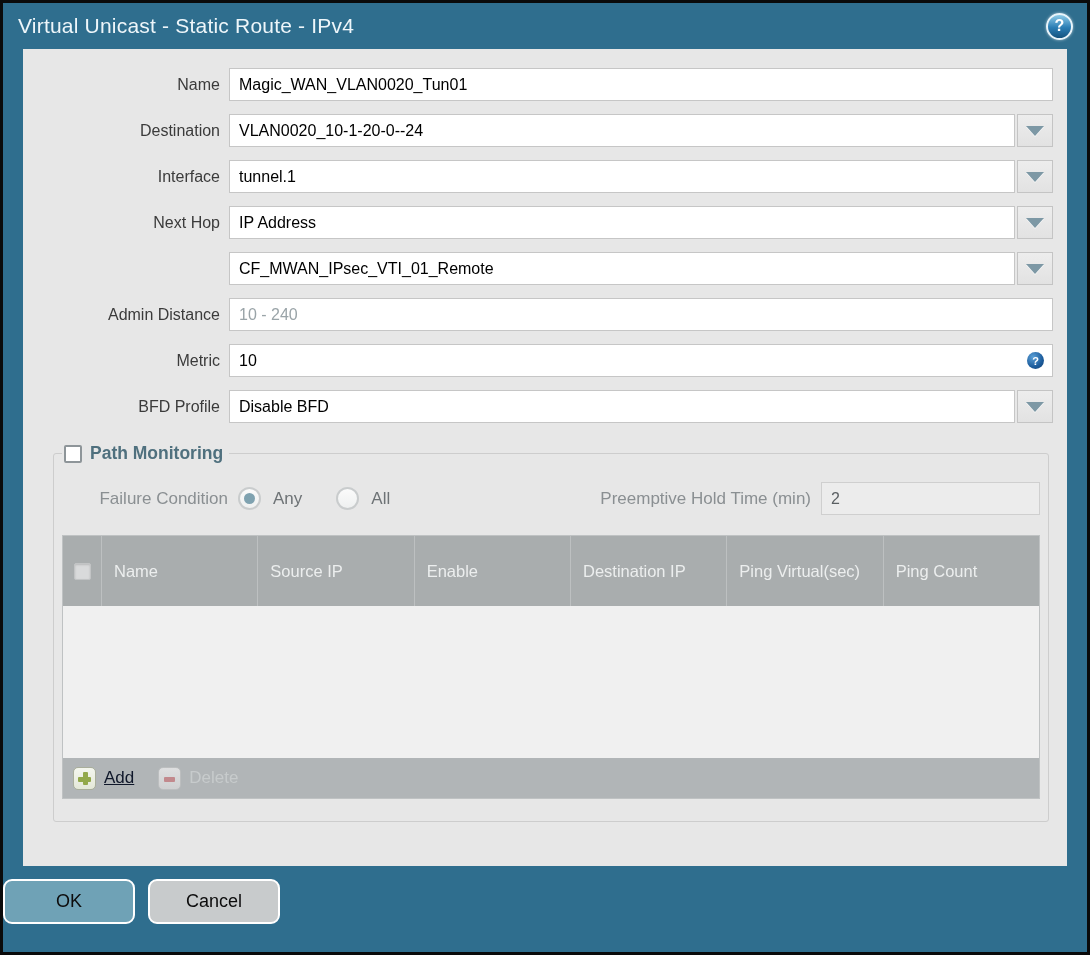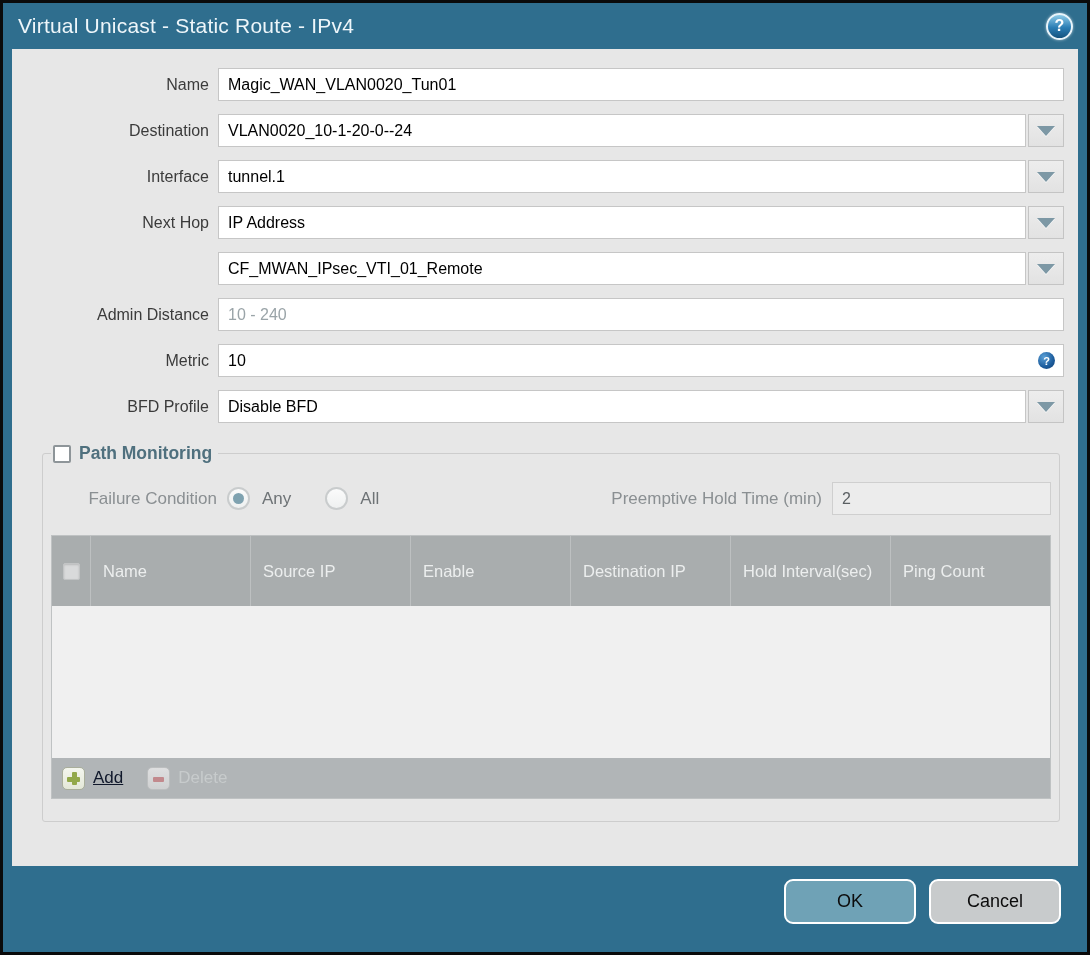--- a/index.html
+++ b/index.html
@@ -28,21 +28,21 @@
     border: 2px solid #e9f4fa;
     box-shadow: 0 0 3px rgba(255,255,255,.6);
     color: #fff; font-weight: bold; font-size: 16px;
     display: flex; align-items: center; justify-content: center;
     cursor: pointer;
   }
 
   
   .dialog-body {
     flex: 1 1 auto;
-    margin: 0 9px;
+    margin: 0 20px;
     background: #e7e7e7;
     padding: 19px 14px 0 14px;
     overflow: hidden;
   }
 
   .form-row { display: flex; align-items: center; margin-bottom: 13px; }
   .form-row .lbl {
     flex: 0 0 192px; text-align: right; padding-right: 9px;
     font-size: 16px; color: #3b3b3b;
   }
@@ -152,21 +152,21 @@
   .del-icon::before {
     content: ""; position: absolute; left: 5px; right: 5px; top: 9px; height: 5px;
     background: #c2898d; border-radius: 1px;
   }
   .add-label { font-size: 17px; color: #0f172a; text-decoration: underline; }
   .del-label { font-size: 17px; color: #c7cbcc; }
 
   
   .dialog-footer {
     flex: 0 0 86px;
-    display: flex; align-items: center; justify-content: flex-end;
+    display: flex; align-items: center; 
     gap: 13px; padding: 0 26px 16px 0;
   }
   .btn {
     width: 132px; height: 45px;
     border-radius: 9px; border: 2px solid #fff;
     font-family: "Liberation Sans", sans-serif;
     font-size: 18px; color: #0c0c0c; cursor: pointer;
   }
   .btn.ok { background: var(--okbg, #6fa2b6); }
   .btn.cancel { background: var(--cancelbg, #c8cbcc); }
@@ -282,21 +282,21 @@
 
       <div class="pm-table">
         <div class="pm-thead">
           <span class="th">
             <span class="th-checkbox"></span>
           </span>
           <span class="th">Name</span>
           <span class="th">Source IP</span>
           <span class="th">Enable</span>
           <span class="th">Destination IP</span>
-          <span class="th">Hold Interval(sec)</span>
+          <span class="th">Ping Virtual(sec)</span>
           <span class="th">Ping Count</span>
         </div>
         <div class="pm-tbody"></div>
         <div class="pm-tfoot">
           <span class="tool-btn">
             <span class="tool-icon add-icon"></span>
             <span class="add-label">Add</span>
           </span>
           <span class="tool-btn">
             <span class="tool-icon del-icon"></span>

